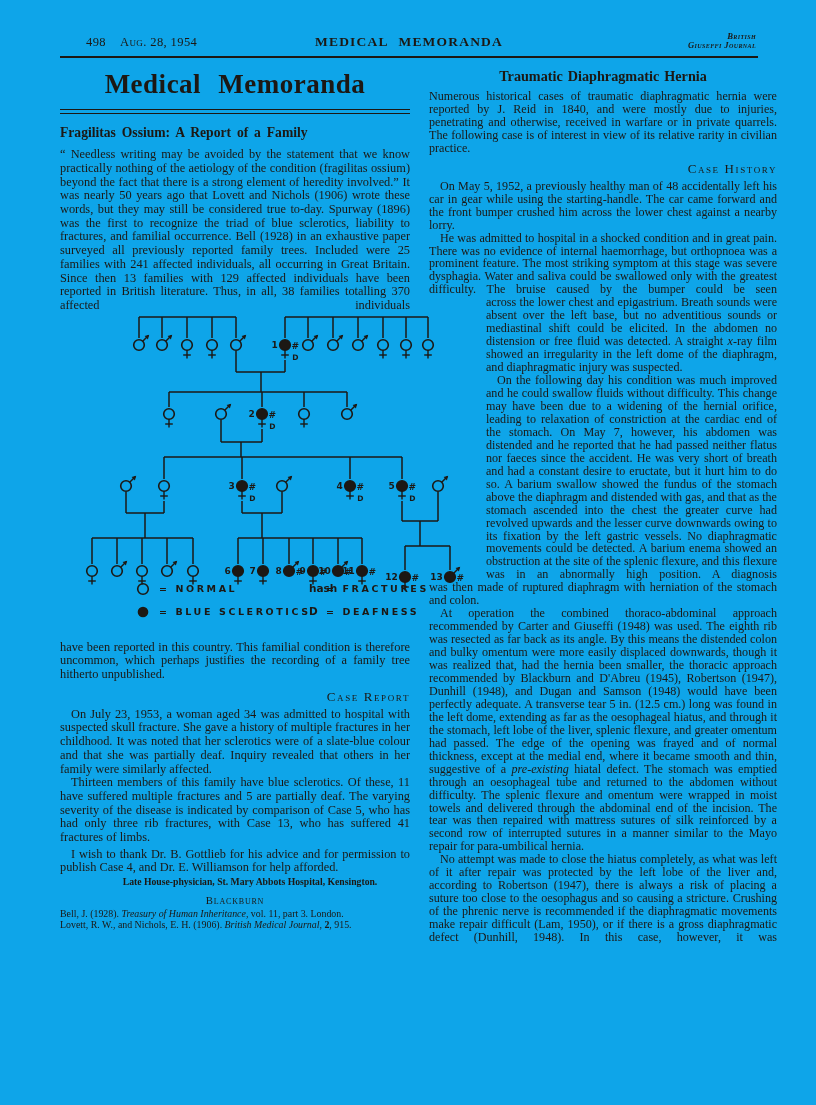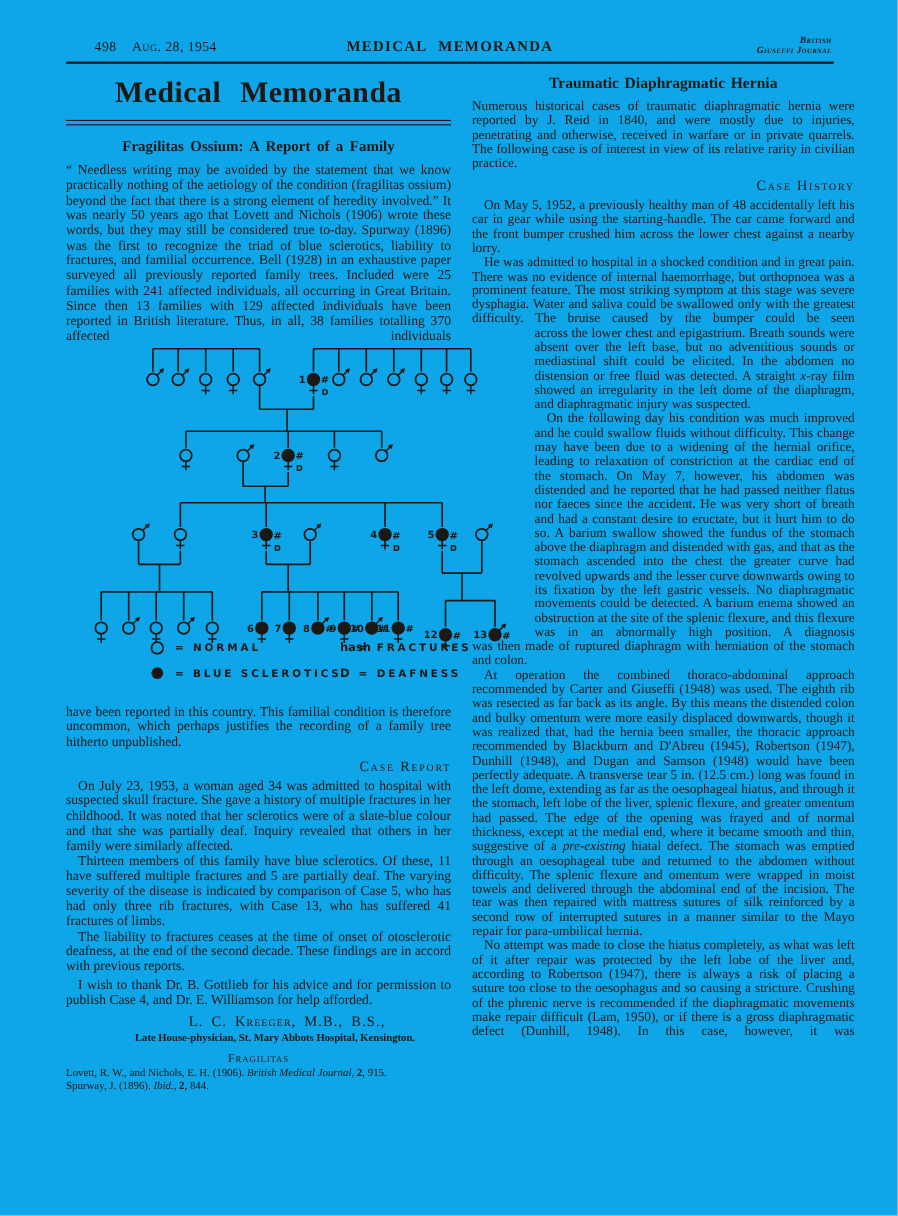--- a/index.html
+++ b/index.html
@@ -21,21 +21,21 @@
   .col-right{left:429px;width:348px;}
   p{margin:0;text-align:justify;}
   .col-left p{font-size:12.35px;line-height:13.7px;}
   .col-right p{font-size:12.1px;line-height:12.95px;}
   .ind{text-indent:11px;}
   .flushlast{text-align-last:justify;}
   
   .masthead{font-size:27px;font-weight:bold;text-align:center;word-spacing:10px;
             letter-spacing:.5px;padding:7px 0 9px;}
   .double-rule{height:3.2px;border-top:1.7px solid #1c1814;border-bottom:1.7px solid #1c1814;margin-bottom:5px;}
-  .art-title{font-size:13.6px;font-weight:bold;text-align:center;word-spacing:2.5px;margin:11px 0 7px;}
+  .art-title{font-size:13.6px;font-weight:bold;word-spacing:2.5px;margin:11px 0 7px;}
   .art-title2{font-size:14.2px;font-weight:bold;text-align:center;word-spacing:1.5px;margin:6px 0 5px;}
   .sec-head{font-variant:small-caps;text-align:right;letter-spacing:1.6px;font-weight:normal;
             font-size:13px;margin:7px 0 3px;}
   .col-right .sec-head{margin:6px 0 3px;}
   .diagram-spacer{height:328px;}
   .pedigree-wrap{position:absolute;left:66px;top:305px;width:410px;height:330px;}
   .indent-block{margin-left:57px;}
   .signature{text-align:center;padding-left:52px;font-variant:small-caps;font-size:13.2px;
              letter-spacing:1px;word-spacing:3px;margin-top:5px;}
   .affiliation{text-align:center;padding-left:30px;font-weight:bold;font-size:9.7px;margin-top:1px;}
@@ -67,30 +67,28 @@
     <div class="art-title">Fragilitas Ossium:  A Report of a Family</div>
 
     <p class="flushlast">“ Needless writing may be avoided by the statement that we know practically nothing of the aetiology of the condition (fragilitas ossium) beyond the fact that there is a strong element of heredity involved.”  It was nearly 50 years ago that Lovett and Nichols (1906) wrote these words, but they may still be considered true to-day.  Spurway (1896) was the first to recognize the triad of blue sclerotics, liability to fractures, and familial occurrence.  Bell (1928) in an exhaustive paper surveyed all previously reported family trees. Included were 25 families with 241 affected individuals, all occurring in Great Britain.  Since then 13 families with 129 affected individuals have been reported in British literature. Thus, in all, 38 families totalling 370 affected individuals</p>
     <div class="diagram-spacer"></div>
     <p>have been reported in this country.  This familial condition is therefore uncommon, which perhaps justifies the recording of a family tree hitherto unpublished.</p>
 
     <div class="sec-head">Case Report</div>
     <p class="ind">On July 23, 1953, a woman aged 34 was admitted to hospital with suspected skull fracture.  She gave a history of multiple fractures in her childhood.  It was noted that her sclerotics were of a slate-blue colour and that she was partially deaf.  Inquiry revealed that others in her family were similarly affected.</p>
 
     <p class="ind">Thirteen members of this family have blue sclerotics.  Of these, 11 have suffered multiple fractures and 5 are partially deaf.  The varying severity of the disease is indicated by comparison of Case 5, who has had only three rib fractures, with Case 13, who has suffered 41 fractures of limbs.</p>
-    <p class="ind">The liability to fractures ceases at the time of onset of otosclerotic deafness, at the end of the second decade.  These findings are in accord with previous reports.</p>
     <p class="ind" style="margin-top:3px">I wish to thank Dr. B. Gottlieb for his advice and for permission to publish Case 4, and Dr. E. Williamson for help afforded.</p>
 
-    <div class="signature">L. C. Kreeger, M.B., B.S.,</div>
     <div class="affiliation">Late House-physician, St. Mary Abbots Hospital, Kensington.</div>
 
-    <div class="ref-head">Fragilitas</div>
+    <div class="ref-head">Blackburn</div>
     <div class="refs">
+      <div class="ref-item"><span>Bell, J. (1928). </span><i>Treasury of Human Inheritance</i><span>, vol. 11, part 3. London.</span></div>
       <div class="ref-item"><span>Lovett, R. W., and Nichols, E. H. (1906). </span><i>British Medical Journal</i><span>, </span><b>2</b><span>, 915.</span></div>
-      <div class="ref-item"><span>Spurway, J. (1896). </span><i>Ibid.</i><span>, </span><b>2</b><span>, 844.</span></div>
     </div>
   </div>
 
   <div class="pedigree-wrap">
     <svg width="410" height="330" viewBox="0 0 410 330">
         <line x1="73" y1="12" x2="170" y2="12" stroke="#1c1814" stroke-width="1.5"></line>
         <line x1="73" y1="12" x2="73" y2="33" stroke="#1c1814" stroke-width="1.5"></line>
         <line x1="96" y1="12" x2="96" y2="33" stroke="#1c1814" stroke-width="1.5"></line>
         <line x1="121" y1="12" x2="121" y2="33" stroke="#1c1814" stroke-width="1.5"></line>
         <line x1="146" y1="12" x2="146" y2="33" stroke="#1c1814" stroke-width="1.5"></line>

